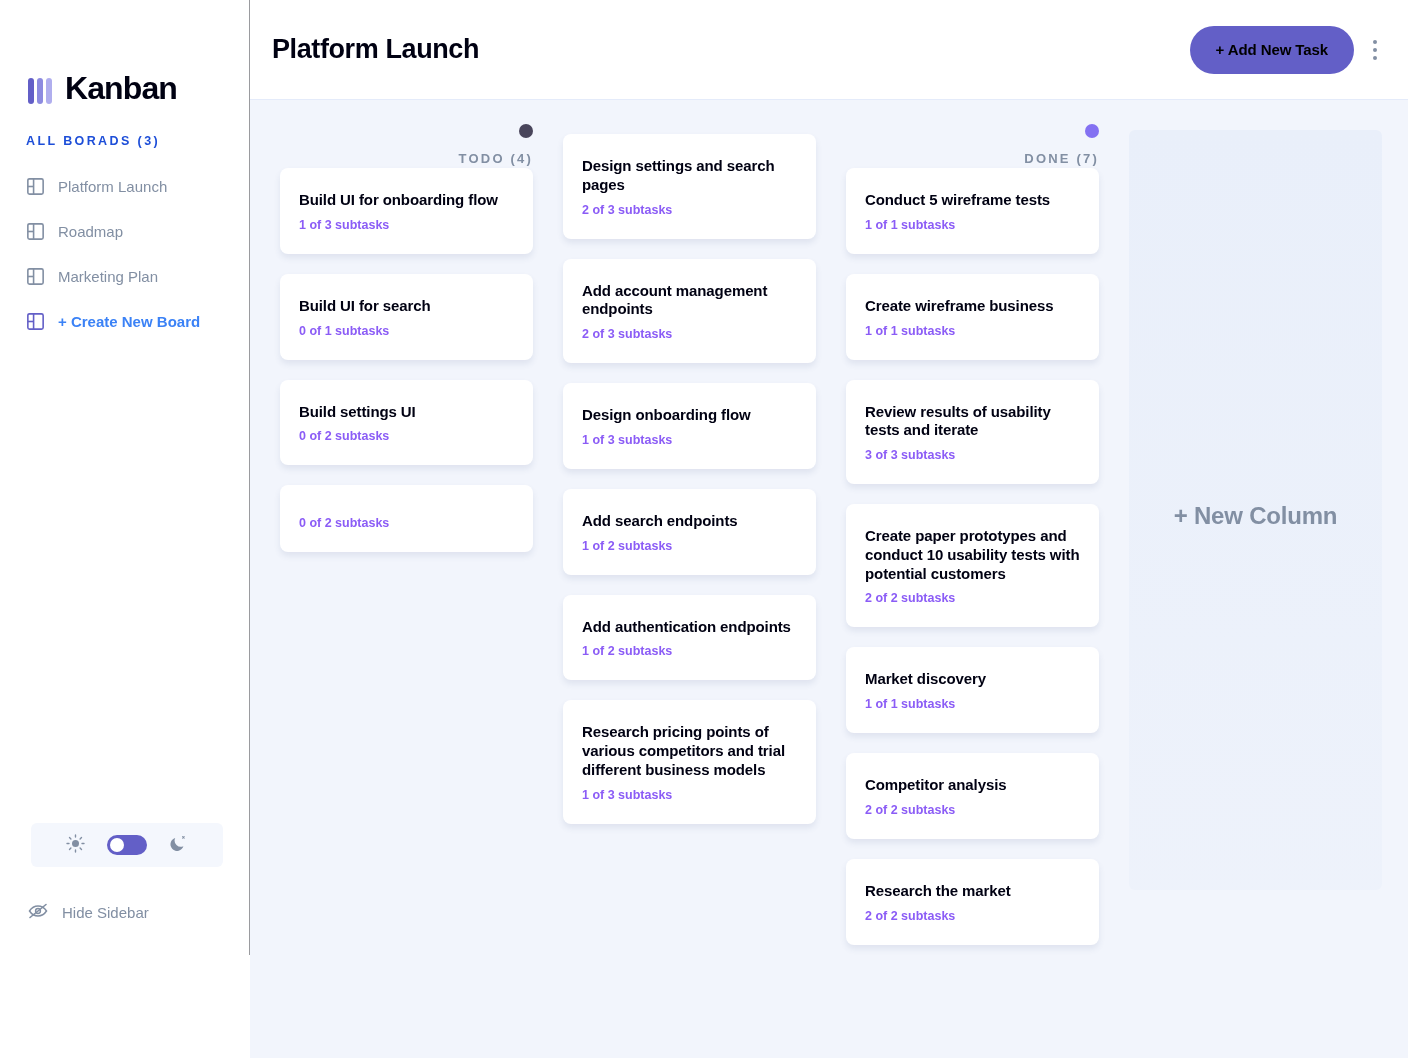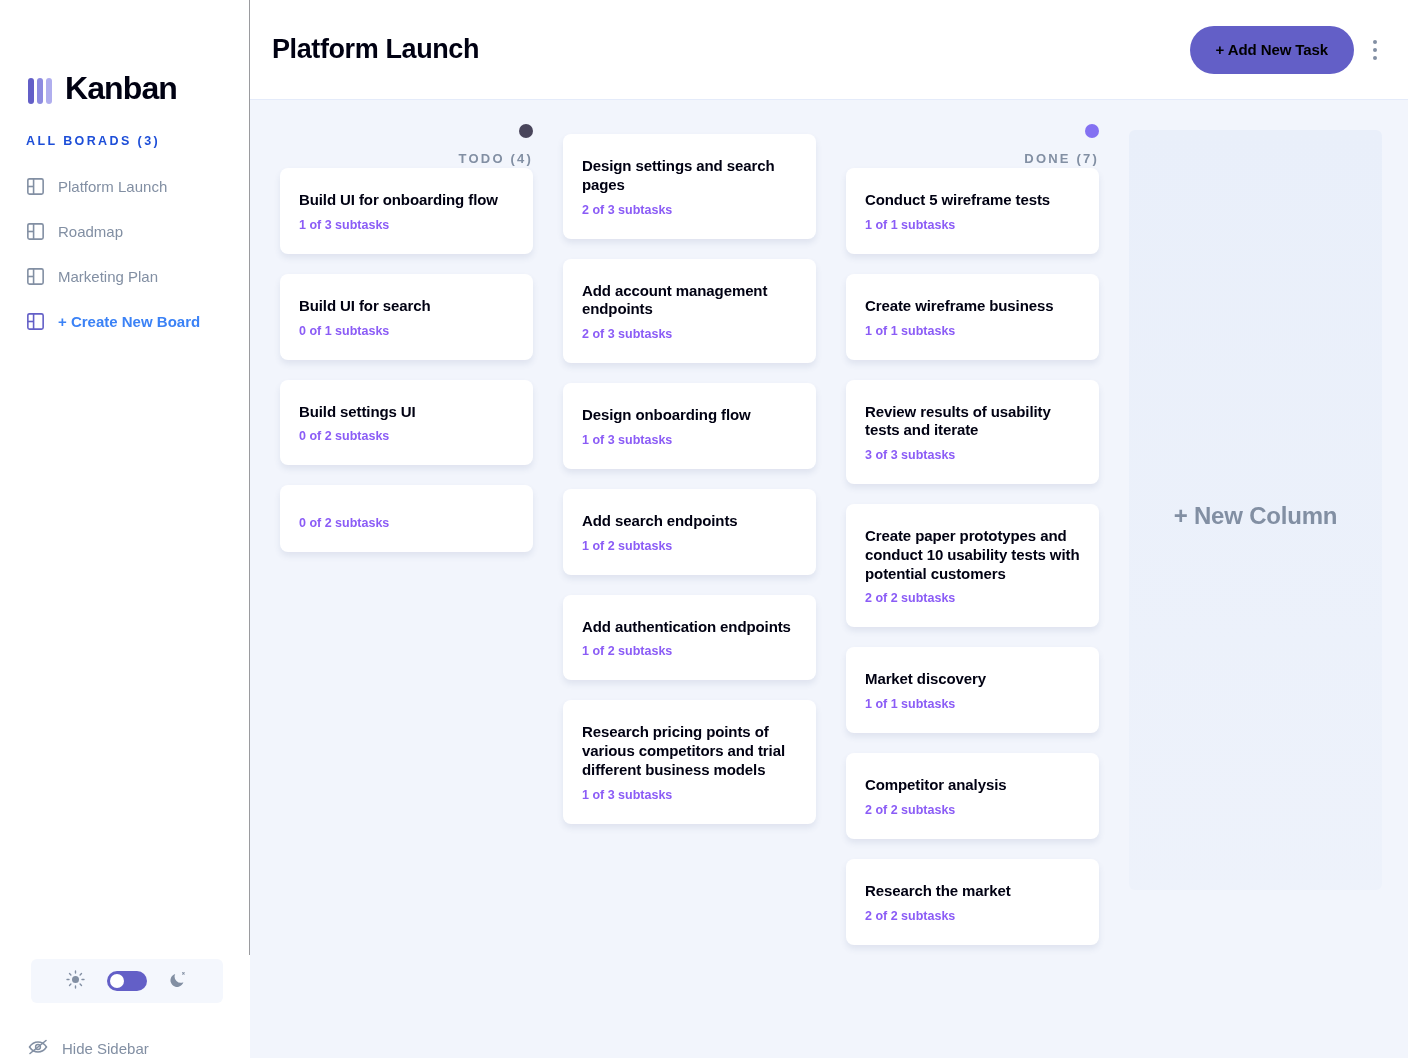--- a/index.html
+++ b/index.html
@@ -91,20 +91,21 @@
   }
   .board-item .board-label { font-weight: normal; font-size: 15px; }
   .board-item.create .board-label { color: #3b82f6; font-weight: bold; }
   .board-item.create svg path,
   .board-item.create svg rect { stroke: #635fc7; }
 
   .board-icon { width: 17px; height: 17px; display: block; flex: 0 0 17px; }
 
   .sidebar-bottom {
     margin-top: auto;
+    padding-bottom: 136px;
   }
   .theme-toggle {
     margin: 0 27px 0 31px;
     height: 44px;
     background: #f4f7fd;
     border-radius: 6px;
     display: flex;
     align-items: center;
     justify-content: center;
     gap: 22px;

